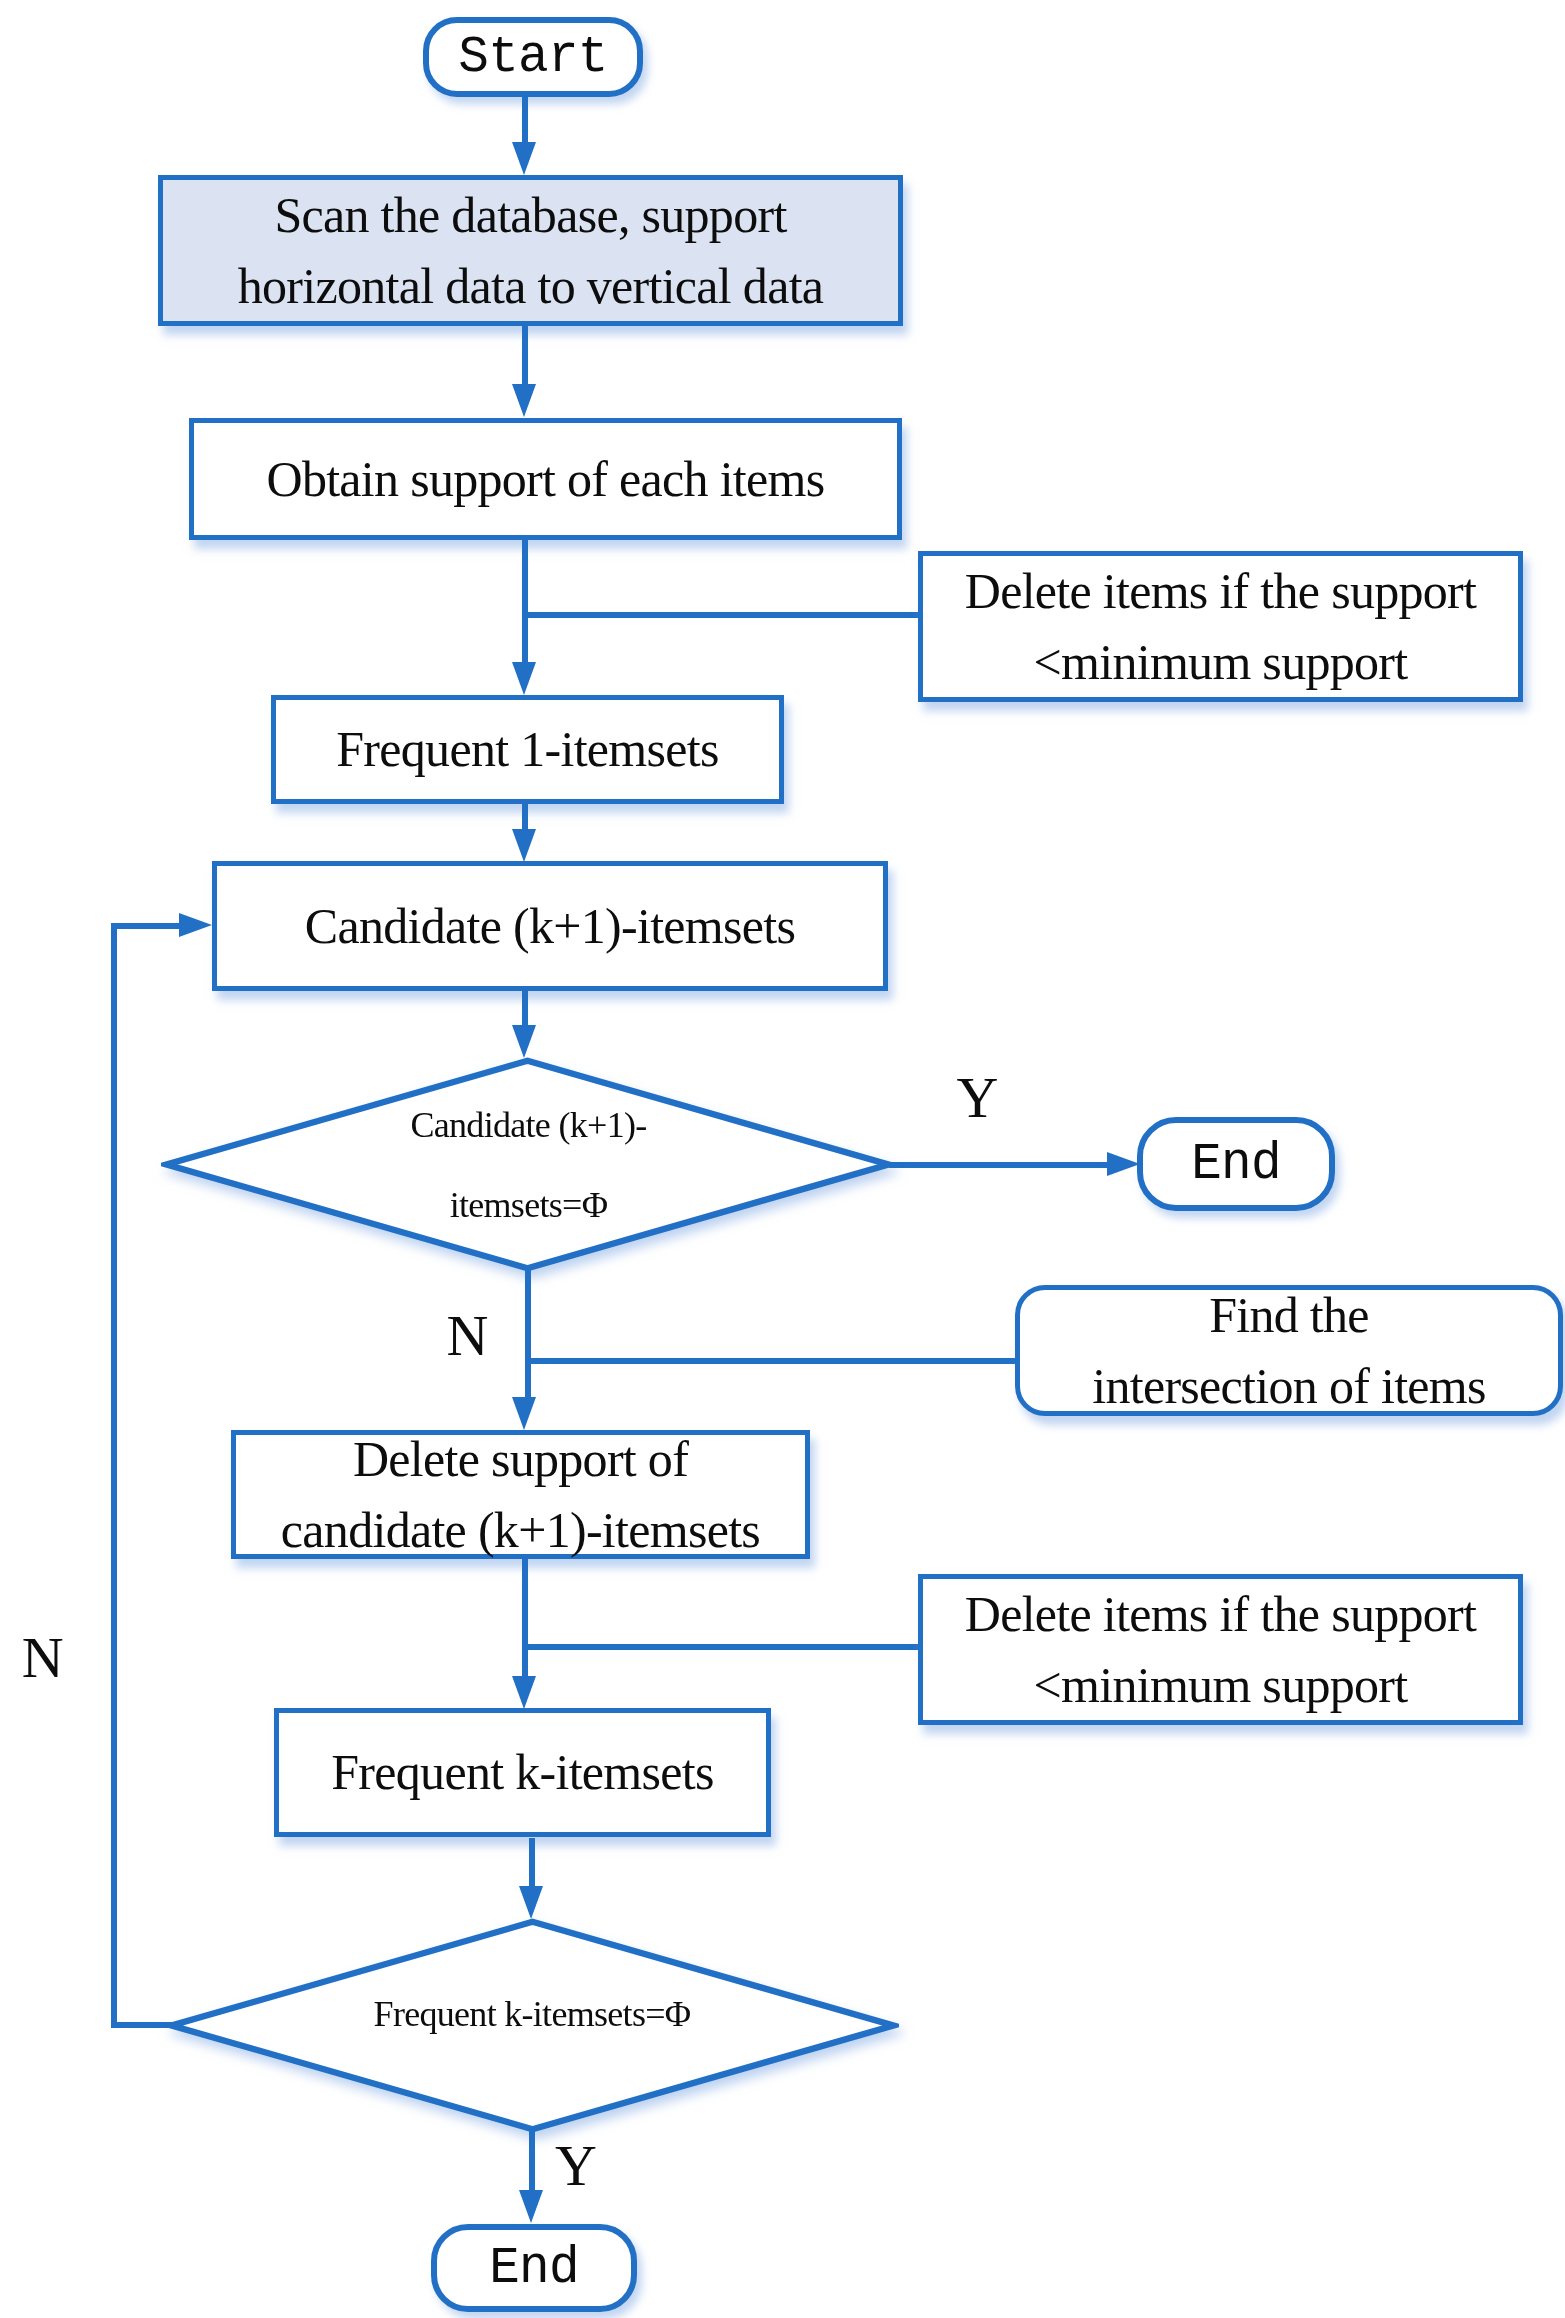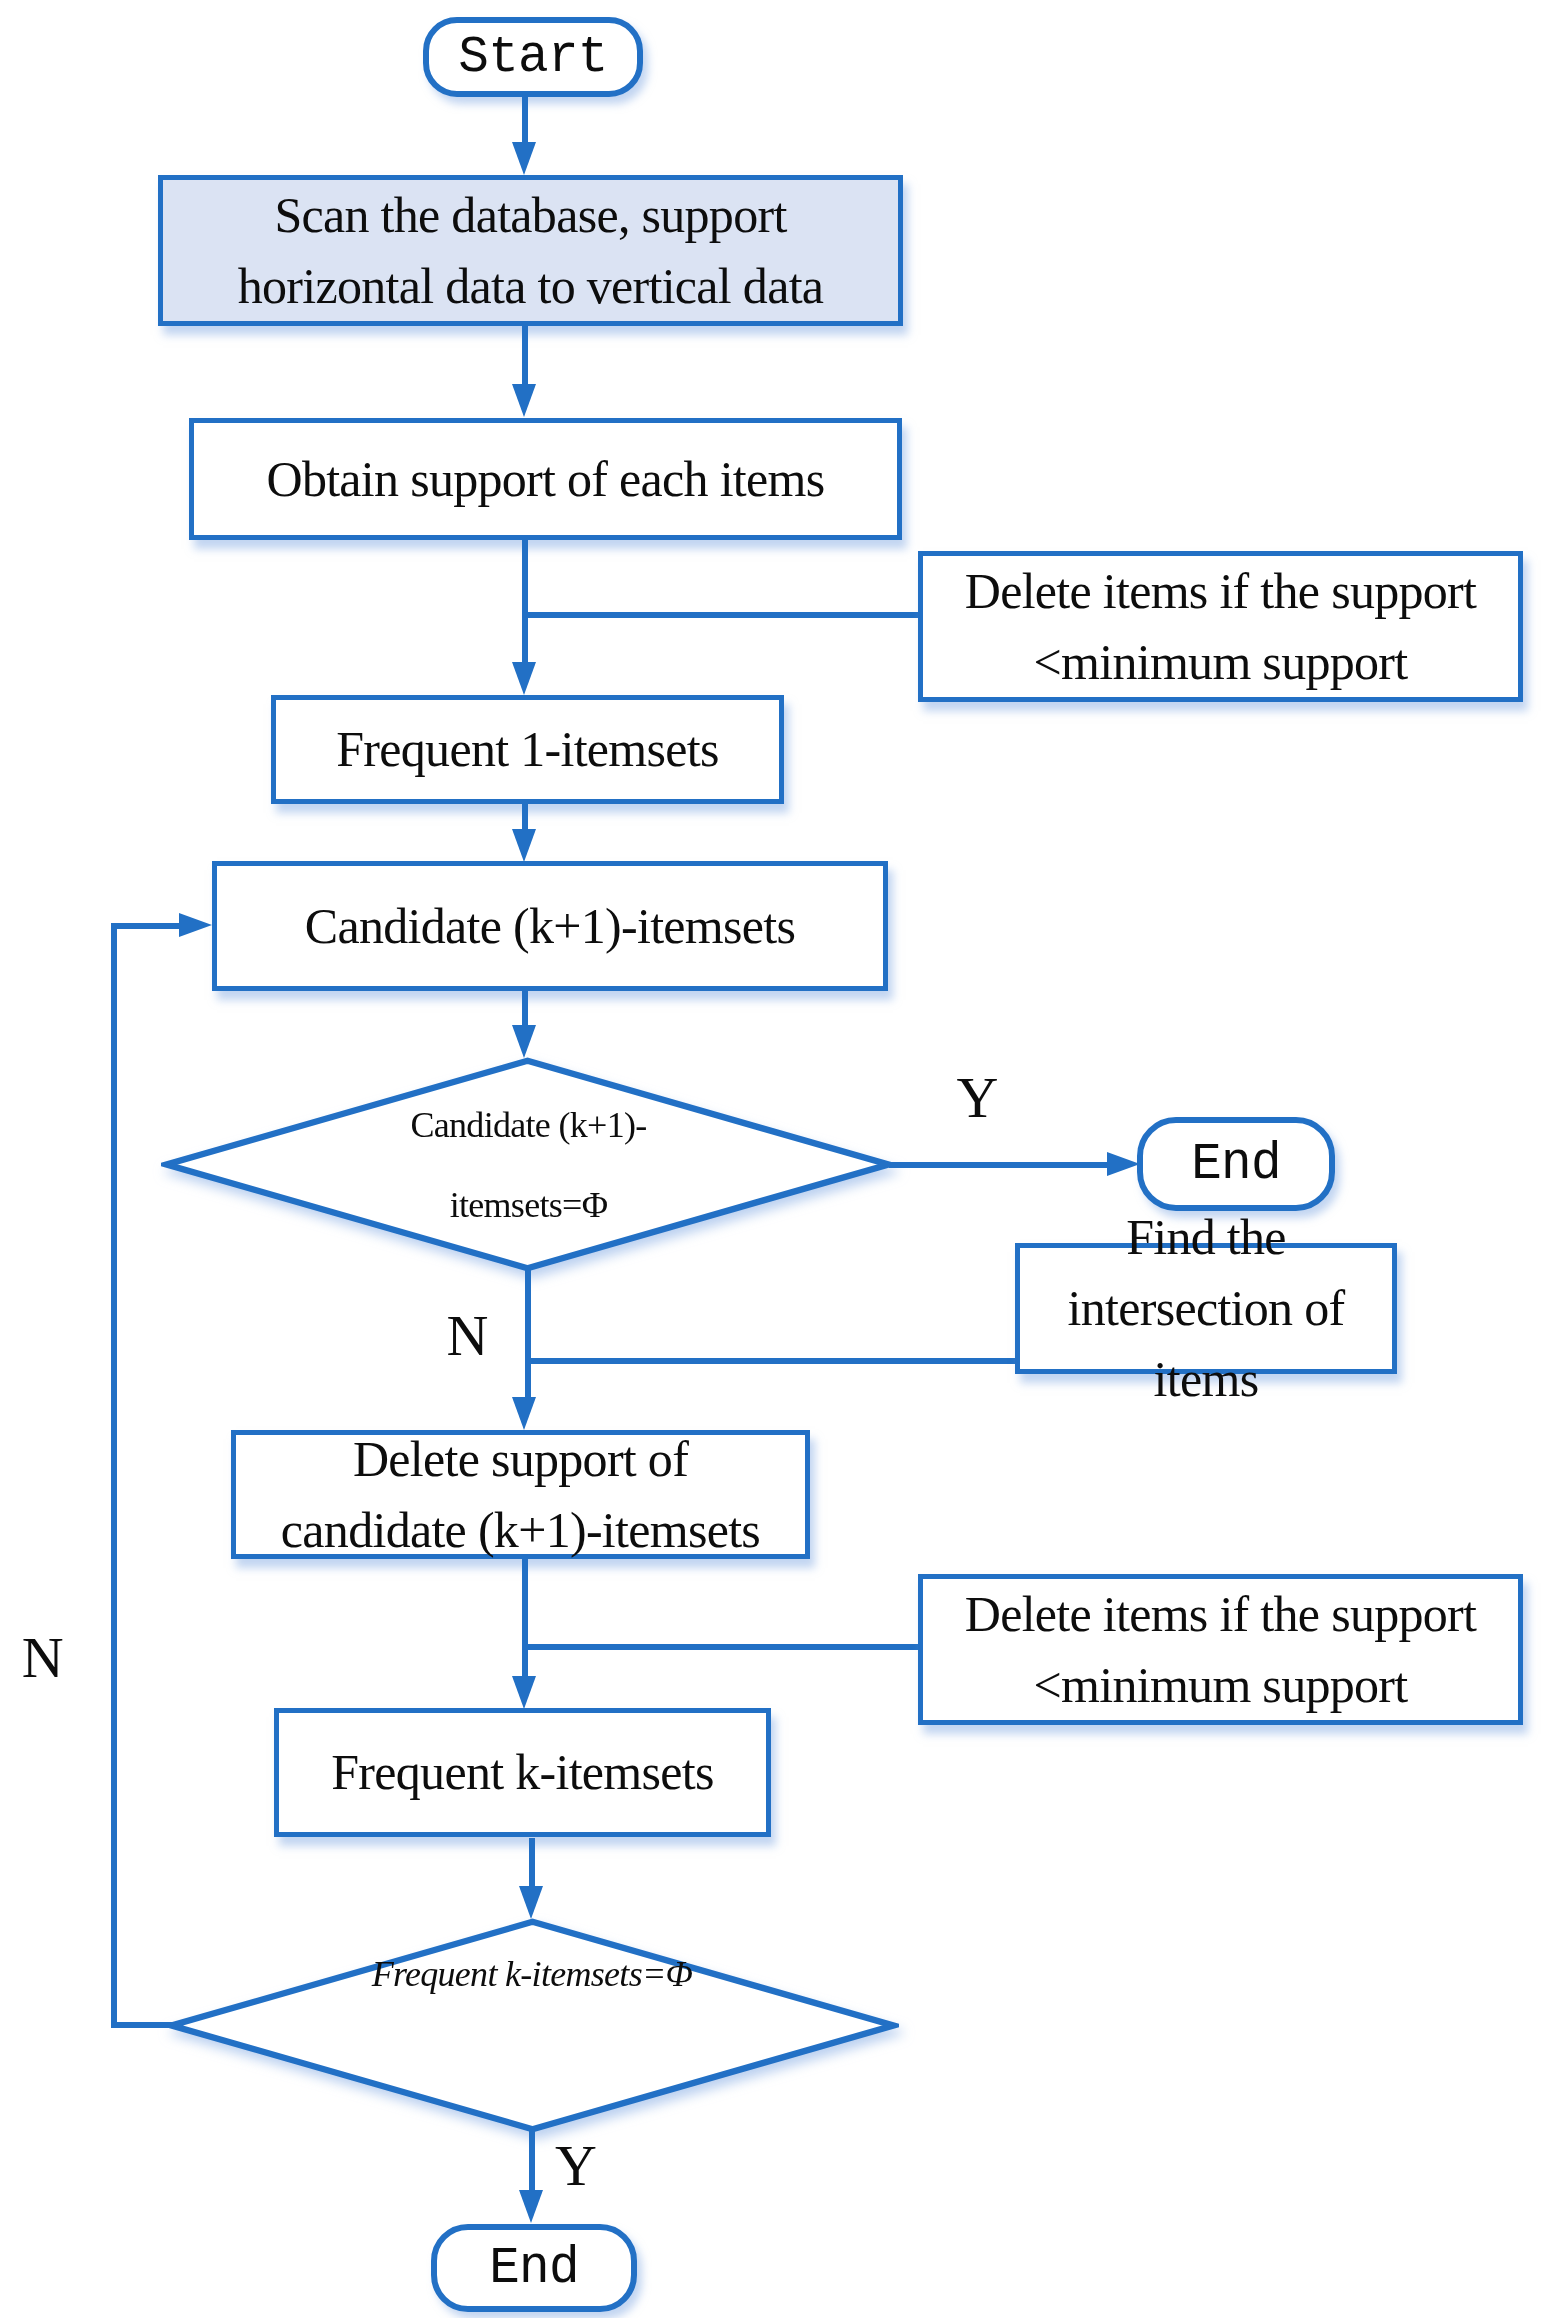--- a/index.html
+++ b/index.html
@@ -125,21 +125,21 @@
   <div class="edge-label" style="left:942px;top:1064px;width:71px;">Y</div>
   <div class="node terminator" style="left:1137px;top:1117px;width:198px;height:94px;">
     <span>End</span>
   </div>
 
   <div class="vline" style="left:525px;top:1268px;height:130px;"></div>
   <div class="edge-label" style="left:425px;top:1302px;width:85px;">N</div>
   <div class="hline" style="left:525px;top:1358px;width:490px;"></div>
   <div class="ah-down" style="left:512px;top:1397px;"></div>
 
-  <div class="node" style="left:1015px;top:1243px;width:382px;height:131px;">
+  <div class="node" style="left:1015px;top:1285px;width:548px;height:131px;border-radius:30px;">
     <span>Find the</span>
     <span>intersection of items</span>
   </div>
 
   <div class="node" style="left:231px;top:1430px;width:579px;height:129px;">
     <span>Delete support of</span>
     <span>candidate (k+1)-itemsets</span>
   </div>
 
   <div class="vline" style="left:522px;top:1559px;height:118px;"></div>
@@ -154,21 +154,21 @@
   <div class="node" style="left:274px;top:1708px;width:497px;height:129px;">
     <span>Frequent k-itemsets</span>
   </div>
 
   <div class="vline" style="left:529px;top:1838px;height:51px;"></div>
   <div class="ah-down" style="left:519px;top:1886px;"></div>
 
   <svg class="dsvg" style="left:166px;top:1916px;" width="733" height="219" viewBox="0 0 1032 308">
     <polygon points="516,8 1024,154 516,300 8,154" fill="#ffffff" stroke="#2270C5" stroke-width="9" stroke-linejoin="miter"></polygon>
   </svg>
-  <div class="dtext" style="left:212px;top:1928px;width:640px;height:91px;font-style:italic;">
+  <div class="dtext" style="left:212px;top:1968px;width:640px;height:91px;">
     <span>Frequent k-itemsets=Φ</span>
   </div>
 
   <div class="hline" style="left:117px;top:2022px;width:57px;"></div>
   <div class="vline" style="left:111px;top:923px;height:1105px;"></div>
   <div class="hline" style="left:111px;top:923px;width:68px;"></div>
   <div class="ah-right" style="left:179px;top:913px;"></div>
   <div class="edge-label" style="left:3.6px;top:1624px;width:78px;">N</div>
 
   <div class="vline" style="left:529px;top:2129px;height:63px;"></div>

